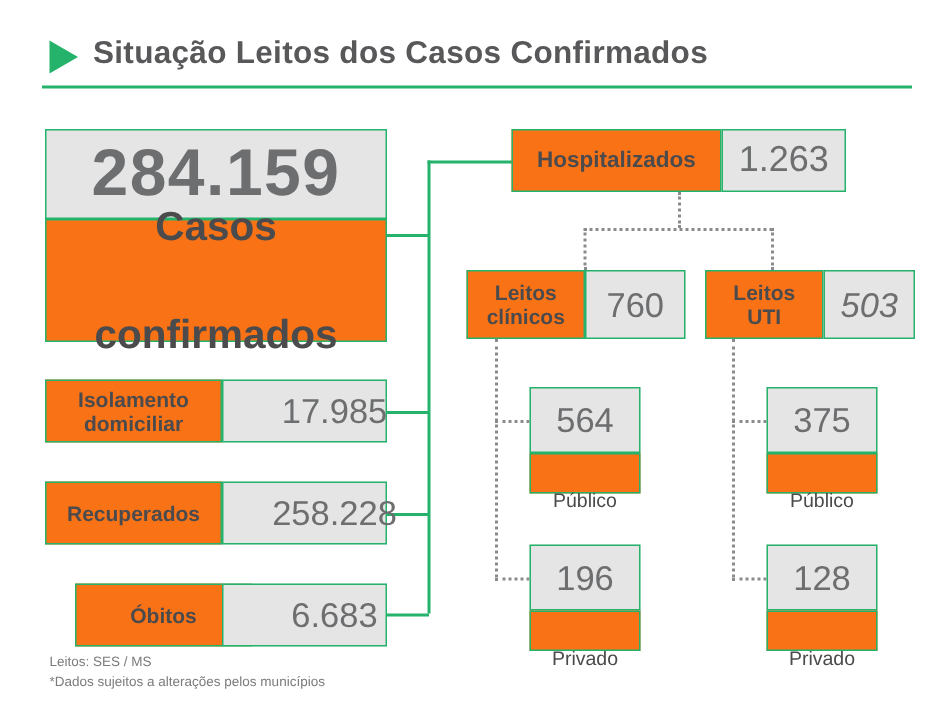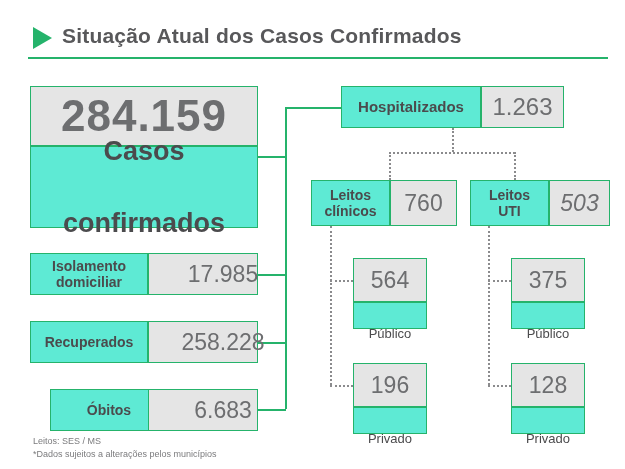--- a/index.html
+++ b/index.html
@@ -63,21 +63,21 @@
     box-sizing: border-box;
     border: 1.5px solid #25b36b;
     background: #e5e5e5;
     display: flex;
     align-items: center;
     justify-content: center;
     text-align: center;
     line-height: 1.05;
   }
   .tint {
-    background: #5eead4;
+    background: #f97316;
   }
 
   
   #total-number {
     left: 30px;
     top: 86px;
     width: 228px;
     height: 60px;
   }
   #total-number .v {
@@ -257,21 +257,21 @@
     line-height: 1.45;
   }
 </style>
 </head>
 <body>
 
 <div id="page">
 
   <div class="header">
     <div class="header-arrow"></div>
-    <div class="header-title">Situação Atual dos Casos Confirmados</div>
+    <div class="header-title">Situação Leitos dos Casos Confirmados</div>
     <div class="header-rule"></div>
   </div>
 
   <div class="conn conn-v" style="left:285px; top:107px; height:302px;"></div>
 
   <div class="conn conn-h" style="left:258px; top:156px; width:28px;"></div>
 
   <div class="conn conn-h" style="left:258px; top:274px; width:28px;"></div>
 
   <div class="conn conn-h" style="left:258px; top:342px; width:28px;"></div>

